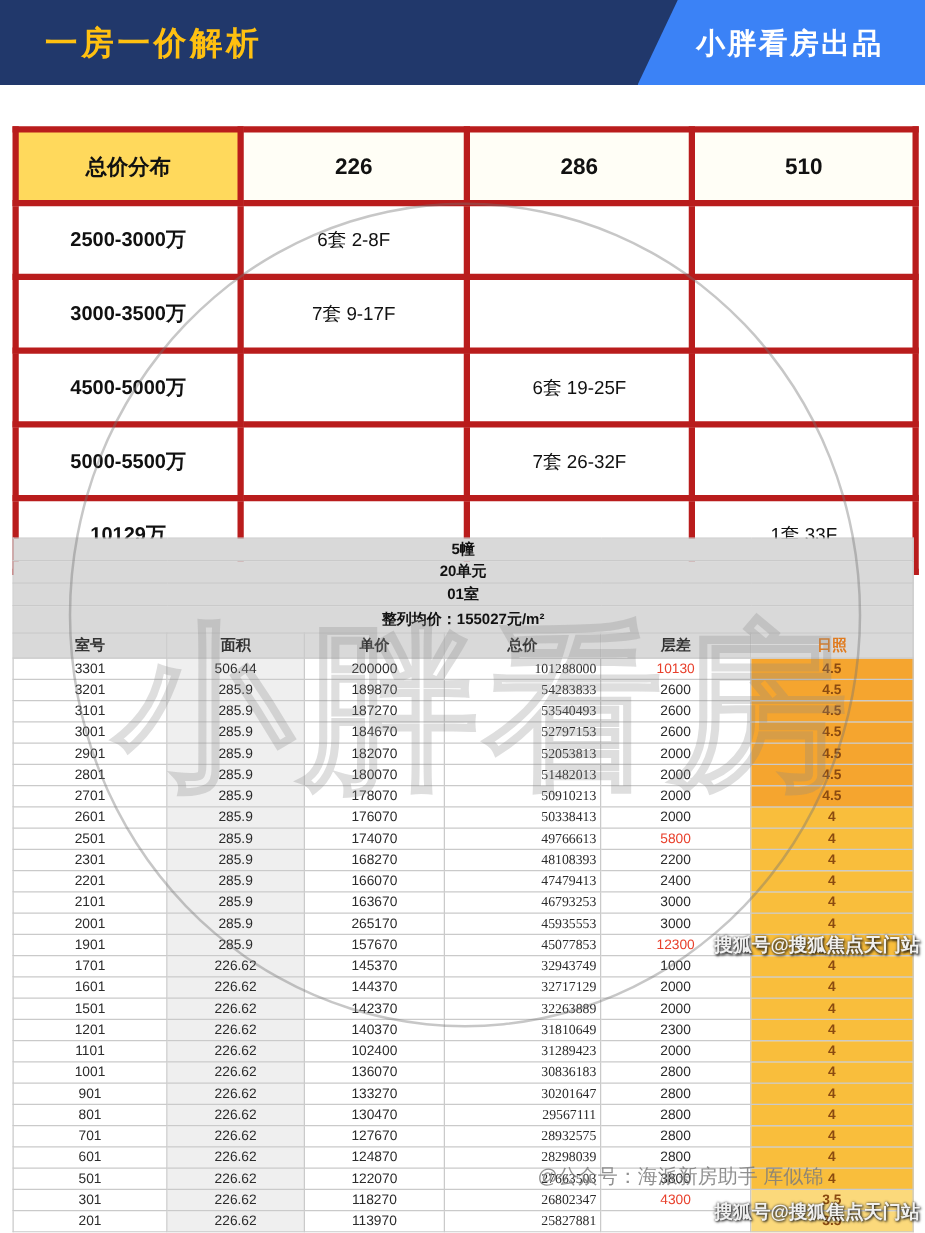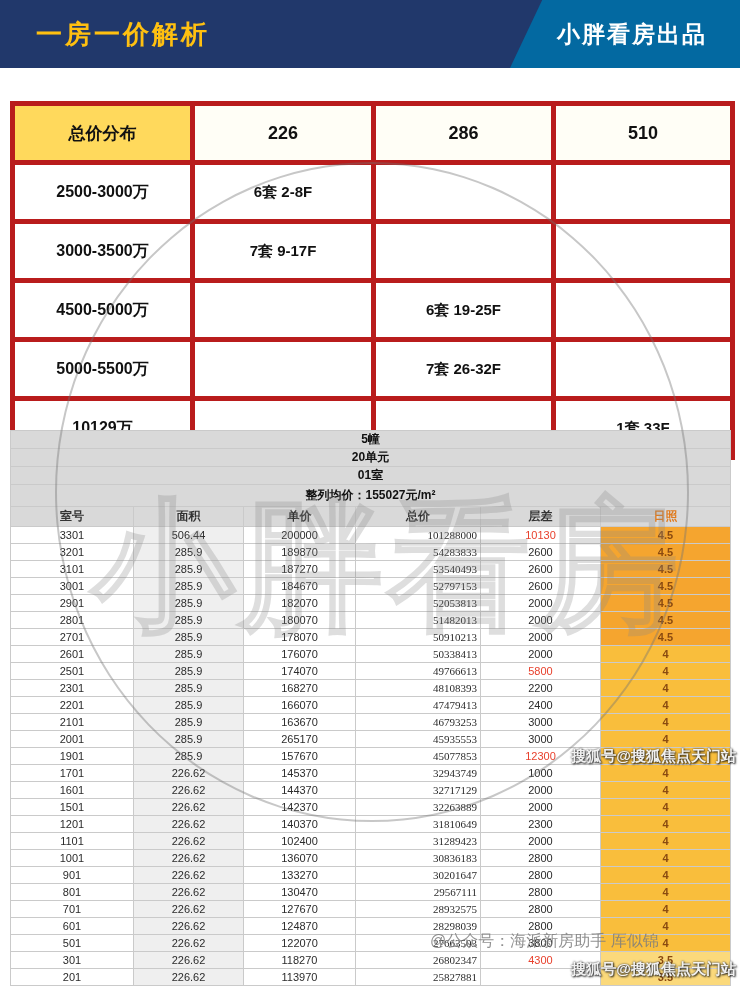--- a/index.html
+++ b/index.html
@@ -2,32 +2,32 @@
 <html><head>
 <meta charset="utf-8">
 <style>
   html,body{margin:0;padding:0;}
   body{width:740px;height:986px;background:#ffffff;font-family:"Liberation Sans","DejaVu Sans",sans-serif;position:relative;overflow:hidden;}
   .page{position:absolute;left:0;top:0;width:740px;height:762px;background:#fff;}
 
   
   .topbar{position:absolute;left:0;top:0;width:740px;height:68px;background:#21386B;}
   .topbar .title{position:absolute;left:36px;top:0;height:68px;line-height:68px;color:#FFC010;font-size:26px;font-weight:bold;letter-spacing:3px;}
-  .brand{position:absolute;right:0;top:0;width:230px;height:68px;background:#0369a1;clip-path:polygon(14% 0,100% 0,100% 100%,0 100%);display:flex;align-items:center;justify-content:center;}
+  .brand{position:absolute;right:0;top:0;width:230px;height:68px;background:#3b82f6;clip-path:polygon(14% 0,100% 0,100% 100%,0 100%);display:flex;align-items:center;justify-content:center;}
   .brand .brand-text{color:#ffffff;font-size:23px;font-weight:bold;letter-spacing:2px;padding-left:14px;}
 
   
   table{border-collapse:collapse;table-layout:fixed;}
 
   .price-table{position:absolute;left:10px;top:101px;width:720px;}
   .price-table td{border:5px solid #b91c1c;text-align:center;vertical-align:middle;height:52px;color:#111;background:#fff;}
   .price-table .pt-h{font-weight:bold;font-size:18px;background:#FFFEF6;}
   .price-table .pt-h.first{background:#FFD95C;font-size:17px;}
   .price-table .pt-label{font-weight:bold;font-size:16px;}
-  .price-table .pt-val{font-weight:bold;font-size:15px;}
+  .price-table .pt-val{font-weight:normal;font-size:15px;}
 
   .unit-table{position:absolute;left:10px;top:430px;width:720px;font-size:11px;}
   .unit-table td{border:1px solid #CACACA;text-align:center;vertical-align:middle;height:16px;color:#2b2b2b;padding:0;background:#fff;}
   .unit-table .sec td{background:#D9D9D9;font-weight:bold;font-size:12px;height:17px;color:#111;}
   .unit-table .sec.avg td{height:21px;}
   .unit-table .colhead td{background:#D9D9D9;font-weight:bold;font-size:12px;height:19px;color:#333;}
   .unit-table .colhead td.sun-head{color:#E07B1F;}
   .unit-table td.area-col{background:#EFEFEF;}
   .unit-table td.total-cell{text-align:right;padding-right:3px;font-family:Liberation Serif, serif;}
   .unit-table td.diff-red{color:#E8402C;}

